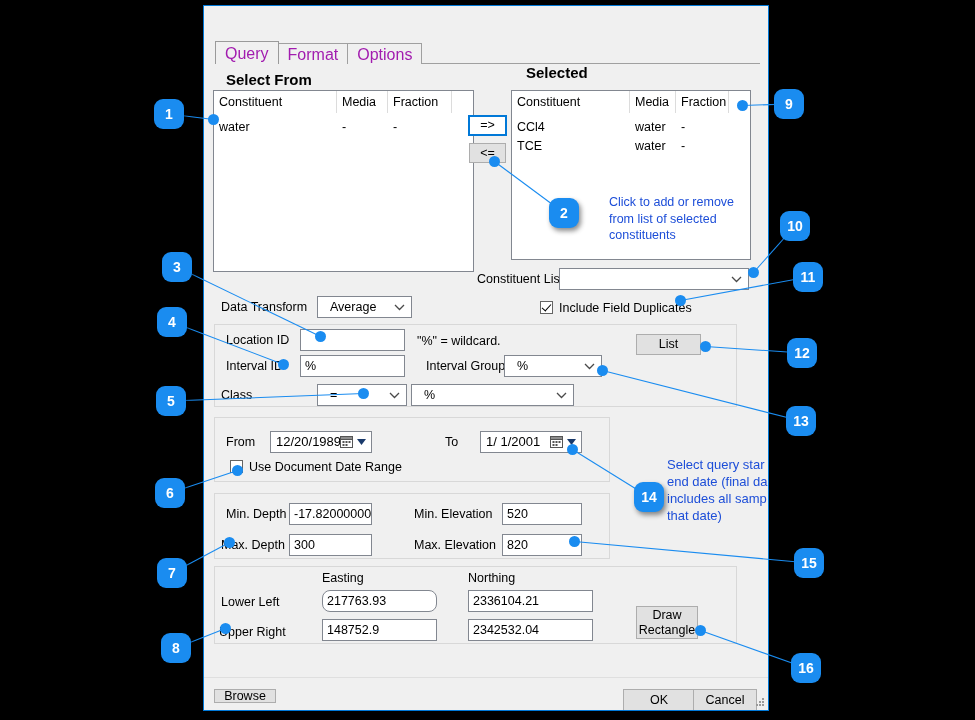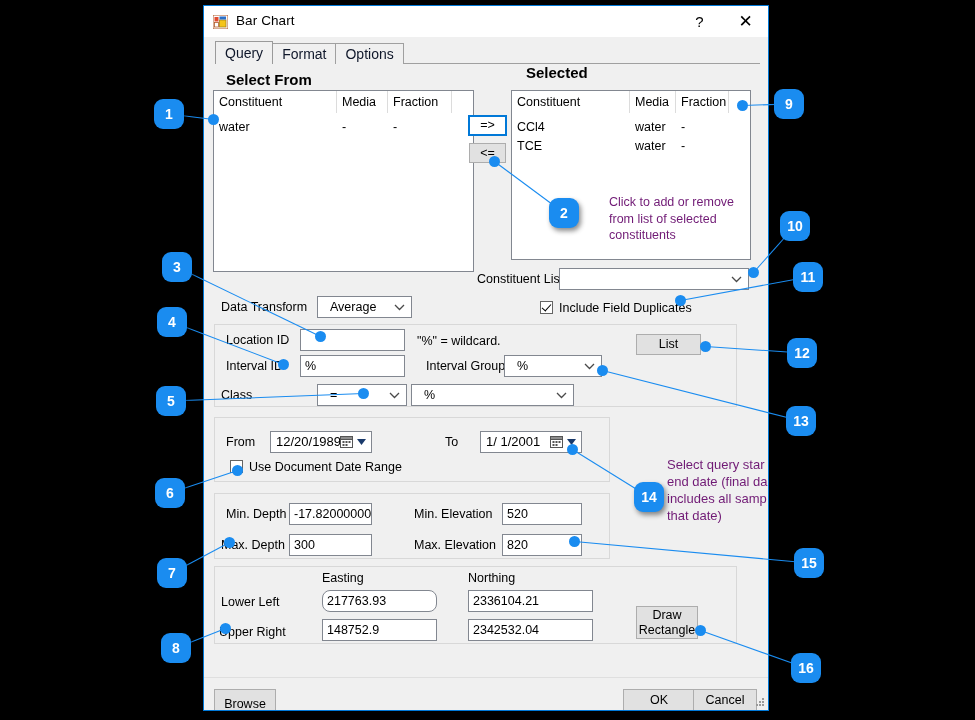--- a/index.html
+++ b/index.html
@@ -29,21 +29,21 @@
     position:absolute;top:0;height:31px;width:45px;background:#fff;
     display:flex;align-items:center;justify-content:center;color:#000;
   }
   #btn-help{right:46px;font-size:15px;}
   #btn-close{right:0;font-size:17px;font-weight:300;}
 
   
   #tabstrip{position:absolute;left:0;top:31px;right:0;height:27px;background:#f0f0f0;}
   #tabstrip .tabs{position:absolute;left:11px;top:4px;height:23px;display:flex;align-items:flex-end;}
   .tab{
-    height:21px;padding:0 9px;font-size:14px;color:#0f172a;line-height:21px;
+    height:21px;padding:0 9px;font-size:16px;color:#a21caf;line-height:21px;
     border:1px solid #a0a0a0;border-bottom:none;background:#f0f0f0;margin-right:-1px;
     box-sizing:border-box;
   }
   .tab.active{background:#f0f0f0;height:23px;line-height:23px;border-color:#9a9a9a;position:relative;z-index:2;}
   #tab-underline{position:absolute;left:11px;top:26px;width:545px;height:1px;background:#a0a0a0;}
 
   
   .lbl{position:absolute;font-size:12.5px;color:#000;white-space:nowrap;}
   .hdr{position:absolute;font-size:15px;font-weight:bold;color:#000;white-space:nowrap;}
   .listbox{
@@ -84,52 +84,40 @@
   }
   .datebox{
     position:absolute;background:#fff;border:1px solid #828790;box-sizing:border-box;
     font-size:13px;color:#000;line-height:20px;padding-left:5px;white-space:nowrap;overflow:hidden;
   }
   .datebox .cal{position:absolute;right:18px;top:3px;width:13px;height:13px;}
   .datebox .dd{position:absolute;right:5px;top:0;bottom:0;display:flex;align-items:center;}
 
   
   .anno{
-    position:absolute;font-size:13px;color:#701a75;line-height:17px;white-space:pre;
+    position:absolute;font-size:13px;color:#1d4ed8;line-height:17px;white-space:pre;
   }
 
   
   #callouts{position:absolute;left:0;top:0;width:975px;height:720px;pointer-events:none;}
   .badge{
     position:absolute;width:30px;height:30px;border-radius:9px;background:#1a8cf0;
     color:#fff;font-size:14px;font-weight:bold;display:flex;align-items:center;
     justify-content:center;box-shadow:2px 3px 5px rgba(0,0,0,.45);
     font-family:"Liberation Sans","DejaVu Sans",sans-serif;
   }
   .dot{position:absolute;width:11px;height:11px;border-radius:50%;background:#1a8cf0;}
 </style>
 </head>
 <body>
 
 <div id="stage">
 
   <div id="dialog">
 
-    <div id="titlebar">
-      <svg id="app-icon" viewBox="0 0 15 14">
-        <rect x="0" y="0" width="15" height="14" fill="#fdfdfd" stroke="#b05a2a" stroke-width="1"></rect>
-        <rect x="1.5" y="2" width="4" height="4.5" fill="#e04a2f"></rect>
-        <rect x="1.5" y="7.5" width="4" height="4.5" fill="#fdfdfd" stroke="#b05a2a" stroke-width=".8"></rect>
-        <rect x="6.5" y="5" width="6.5" height="7" fill="#f5c518" stroke="#a8831a" stroke-width=".8"></rect>
-        <rect x="6.5" y="1.5" width="6.5" height="3" fill="#2a6fc9"></rect>
-      </svg>
-      <div id="title-text">Bar Chart</div>
-      <div class="tb-btn" id="btn-help">?</div>
-      <div class="tb-btn" id="btn-close">✕</div>
-    </div>
 
     <div id="tabstrip">
       <div id="tab-underline"></div>
       <div class="tabs">
         <div class="tab active">Query</div>
         <div class="tab">Format</div>
         <div class="tab">Options</div>
       </div>
     </div>
 
@@ -310,21 +298,21 @@
 
     <div class="btn" style="left:432px;top:600px;width:62px;height:33px;white-space:pre;">Draw
 Rectangle</div>
 
     <div class="anno" style="left:463px;top:450px;">Select query star
 end date (final da
 includes all samp
 that date)</div>
 
     <div style="position:absolute;left:0;top:671px;right:0;height:40px;background:#f0f0f0;border-top:1px solid #dfdfdf;"></div>
-    <div class="btn" style="left:10px;top:683px;width:62px;height:31px;">Browse</div>
+    <div class="btn" style="left:10px;top:683px;width:62px;height:14px;">Browse</div>
     <div class="btn" style="left:419px;top:683px;width:72px;height:22px;">OK</div>
     <div class="btn" style="left:489px;top:683px;width:64px;height:22px;">Cancel</div>
     <svg style="position:absolute;right:3px;bottom:3px;width:10px;height:10px;" viewBox="0 0 10 10">
       <g fill="#9a9a9a">
         <rect x="7" y="7" width="2" height="2"></rect>
           <rect x="4" y="7" width="2" height="2"></rect>
           <rect x="7" y="4" width="2" height="2"></rect>
         <rect x="1" y="7" width="2" height="2"></rect>
           <rect x="7" y="1" width="2" height="2"></rect>
           <rect x="4" y="4" width="2" height="2"></rect>

